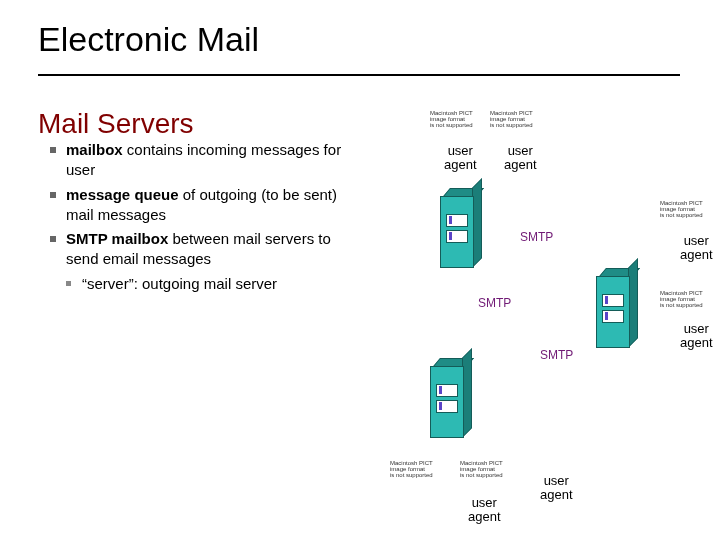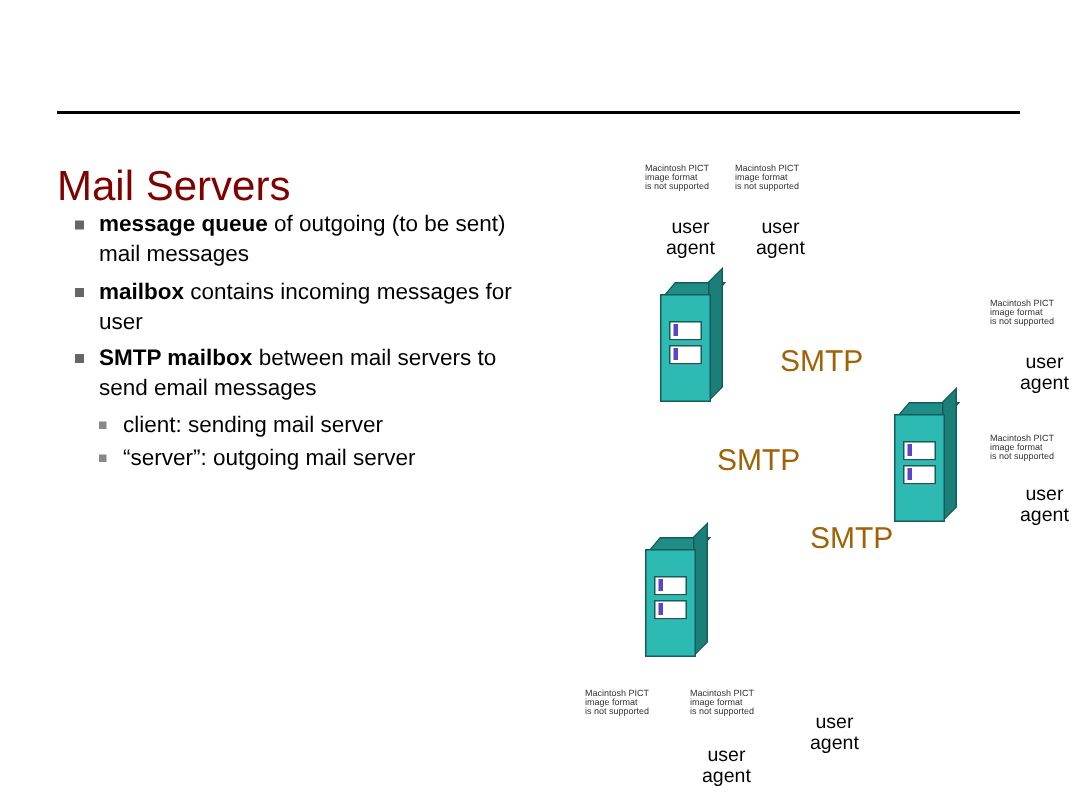--- a/index.html
+++ b/index.html
@@ -76,22 +76,22 @@
   }
   .ua {
     position: absolute;
     font-size: 13px;
     text-align: center;
     line-height: 1.1;
     margin-left: 20px;
   }
   .smtp {
     position: absolute;
-    font-size: 20px;
-    color: #a16207;
+    font-size: 12px;
+    color: #701a75;
   }
   .pict {
     position: absolute;
     font-size: 6px;
     color: #333;
     line-height: 1.0;
     text-align: left;
     width: 46px;
   }
 
@@ -137,36 +137,36 @@
     left: 2px; top: 1px;
     width: 3px; height: 8px;
     background: #5a44c7;
   }
 </style>
 </head>
 <body>
 
 <div class="slide">
 
+  <div class="title">Electronic Mail</div>
   <div class="title-rule"></div>
 
   <div class="subheading">Mail Servers</div>
 
   <div class="bullets">
     <ul>
+      <li class="top">
+        <span class="bold">mailbox</span><span> contains incoming messages for user</span>
+      </li>
       <li class="top">
         <span class="bold">message queue</span><span> of outgoing (to be sent) mail messages</span>
       </li>
       <li class="top">
-        <span class="bold">mailbox</span><span> contains incoming messages for user</span>
-      </li>
-      <li class="top">
         <span class="bold">SMTP mailbox</span><span> between mail servers to send email messages</span>
       </li>
-      <li class="sub">client: sending mail server</li>
       <li class="sub">“server”: outgoing mail server</li>
     </ul>
   </div>
 
   <div class="diagram">
 
     <div class="pict" style="left:60px; top:10px;">Macintosh PICT<br>image format<br>is not supported</div>
     <div class="pict" style="left:120px; top:10px;">Macintosh PICT<br>image format<br>is not supported</div>
 
     <div class="ua" style="left:54px; top:44px;">user<br>agent</div>

